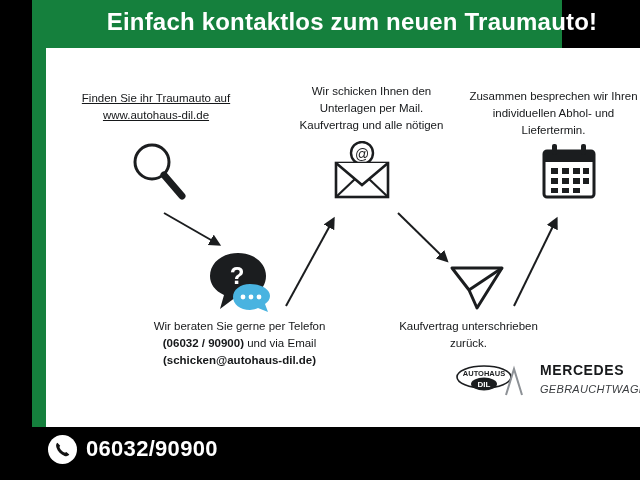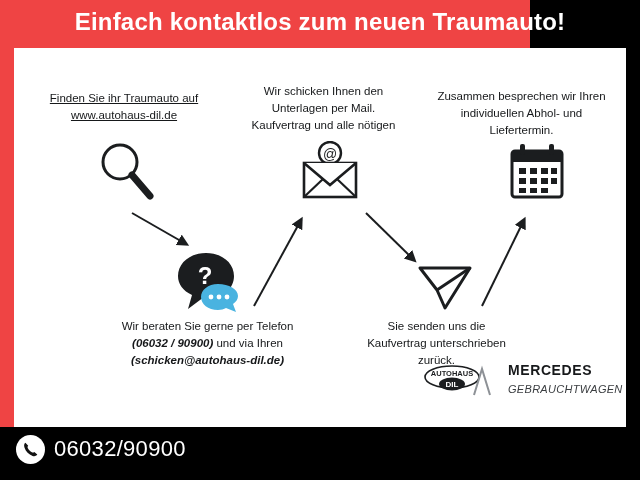--- a/index.html
+++ b/index.html
@@ -10,21 +10,22 @@
   body {
     width: 640px;
     height: 480px;
     font-family: "Liberation Sans", sans-serif;
     overflow: hidden;
   }
   .page {
     position: relative;
     width: 530px;
     height: 480px;
-    background: #ef4444;
+    background: #15803d;
+    margin-left: 32px;
   }
   .headline {
     position: absolute;
     top: 6px;
     left: 0;
     width: 640px;
     text-align: center;
     color: #ffffff;
     font-size: 24px;
     font-weight: 700;
@@ -40,25 +41,25 @@
     height: 379px;
     background: #ffffff;
   }
   .step-text {
     position: absolute;
     text-align: center;
     color: #16181a;
     font-size: 11.5px;
     line-height: 17px;
   }
-  .step-text b { font-weight: 700; font-style: italic; }
+  .step-text b { font-weight: 700; }
 
   
   .t-step1 { left: 10px;  top: 42px;  width: 200px; text-decoration: underline; }
-  .t-step2 { left: 222px; top: 35px;  width: 175px; }
+  .t-step2 { left: 238px; top: 35px;  width: 175px; }
   .t-step3 { left: 410px; top: 40px;  width: 195px; }
   .t-step4 { left: 86px;  top: 270px; width: 215px; }
   .t-step5 { left: 340px; top: 270px; width: 165px; }
 
   
   .icon {
     position: absolute;
   }
   .i-search  { left: 78px;  top: 88px;  width: 66px;  height: 66px; }
   .i-mail    { left: 285px; top: 93px;  width: 62px;  height: 62px; }
@@ -129,21 +130,21 @@
     display: flex;
     align-items: center;
     justify-content: center;
   }
   .footer-phone {
     position: absolute;
     left: 54px;
     top: 6px;
     color: #ffffff;
     font-size: 22px;
-    font-weight: 400;
+    font-weight: 700;
     letter-spacing: 0.3px;
     line-height: 32px;
     text-align: center;
   }
 </style>
 </head>
 <body>
 
 <div class="page">
 
@@ -228,32 +229,31 @@
         <path d="M44,33 C34,33 27,39 27,46 C27,53 34,59 44,59 C47,59 50,58 52,57 L62,61 L59,53 C62,51 64,48 64,45 C64,38 55,33 44,33 z" fill="#49b3e0"></path>
         <g fill="#ffffff">
           <circle cx="37" cy="46" r="2.4"></circle>
           <circle cx="45" cy="46" r="2.4"></circle>
           <circle cx="53" cy="46" r="2.4"></circle>
         </g>
       </svg>
     </div>
     <div class="step-text t-step4">
       <div>Wir beraten Sie gerne per Telefon</div>
-      <div><b>(06032 / 90900)</b><span> und via Ihren</span></div>
+      <div><b>(06032 / 90900)</b><span> und via Email</span></div>
       <div><b>(schicken@autohaus-dil.de)</b></div>
     </div>
 
     <div class="icon i-send">
       <svg viewBox="0 0 56 52" width="56" height="52">
         <path d="M3,6 L53,6 L28,46 L20,28 z" fill="none" stroke="#1b1d1f" stroke-width="3" stroke-linejoin="round"></path>
         <path d="M20,28 L53,6" fill="none" stroke="#1b1d1f" stroke-width="3"></path>
       </svg>
     </div>
     <div class="step-text t-step5">
-      <div>Sie senden uns die</div>
       <div>Kaufvertrag unterschrieben</div>
       <div>zurück.</div>
     </div>
 
     <div class="logo-block">
       <div class="autohaus-badge">
         <svg viewBox="0 0 74 40" width="74" height="40">
           <ellipse cx="30" cy="16" rx="27" ry="11" fill="none" stroke="#1b1d1f" stroke-width="1.6"></ellipse>
           <text x="30" y="15" text-anchor="middle" font-family="Liberation Sans, sans-serif" font-size="7.5" font-weight="700" fill="#1b1d1f">AUTOHAUS</text>
           <ellipse cx="30" cy="23" rx="13" ry="6.5" fill="#1b1d1f"></ellipse>

